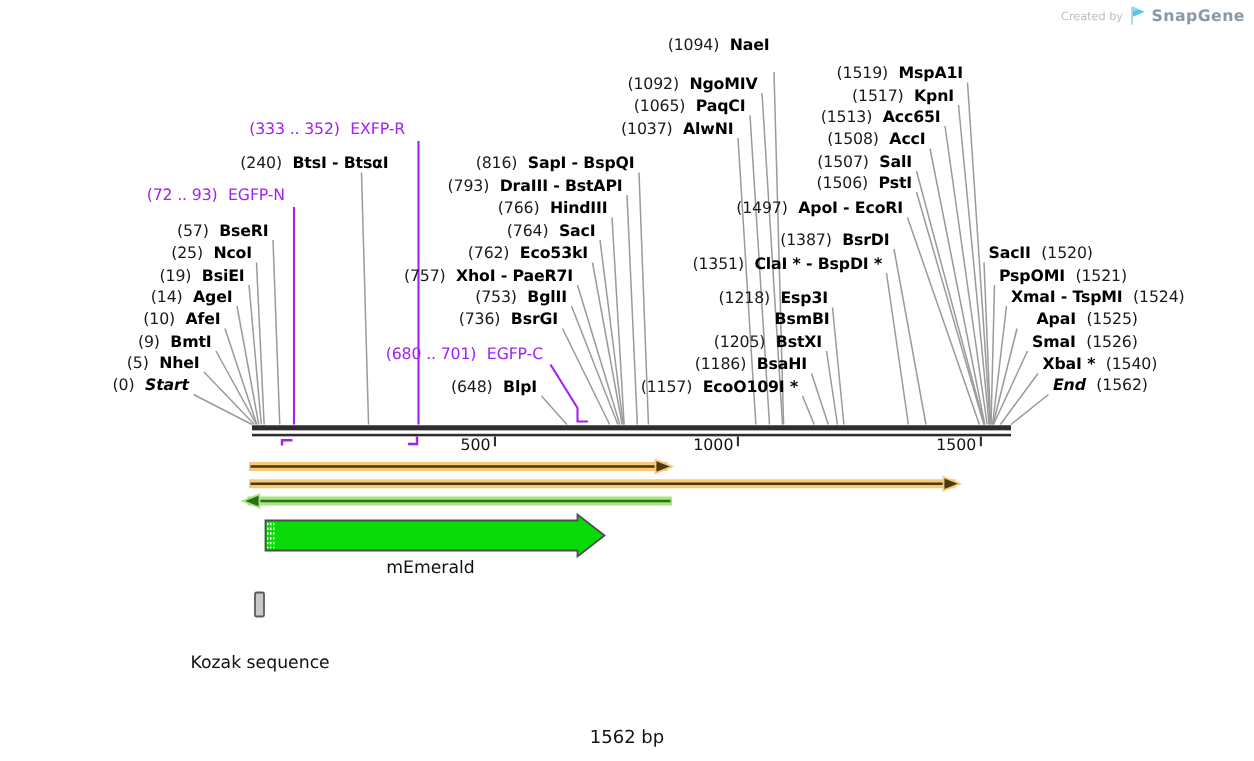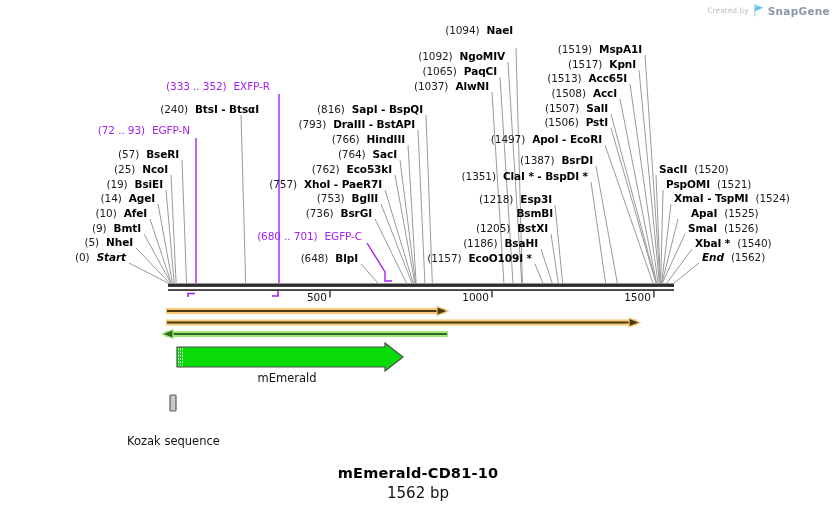--- a/index.html
+++ b/index.html
@@ -16,21 +16,21 @@
   .site-label span + span{margin-left:7px;}
   .site-label .num{font-weight:400;color:#1a1a1a;}
   .site-label .name{font-weight:700;}
   .site-label.terminus .name{font-style:italic;}
   .site-label.primer{color:#A321F2;}
   .site-label.primer span{font-weight:400;}
   .scale-num{position:absolute;font-size:10.5px;color:#111;height:12px;line-height:12px;white-space:nowrap;}
   .feature-label{position:absolute;left:187px;top:371px;width:200px;text-align:center;font-size:11.5px;color:#111;}
   .kozak-label{position:absolute;left:127px;top:418px;font-size:11.5px;color:#111;margin-top:16px;}
   .map-title{position:absolute;left:0;right:0;top:465px;text-align:center;font-size:14.5px;font-weight:700;color:#000;letter-spacing:0.2px;}
-  .map-subtitle{position:absolute;left:0;right:0;top:484px;text-align:center;font-size:15px;color:#111;}
+  .map-subtitle{position:absolute;left:0;right:0;top:484px;text-align:center;font-size:12px;color:#111;}
   .branding{position:absolute;top:4px;right:6px;display:flex;align-items:center;gap:4px;}
   .created-by{font-size:7.5px;color:#b8c0c8;}
   .brand-name{font-size:10.5px;color:#8a99a7;font-weight:600;letter-spacing:0.3px;}
 </style>
 </head>
 <body>
 
 <div class="canvas">
   <svg id="map-svg" width="836" height="507">
       <line x1="241" y1="115" x2="245.7" y2="283" stroke="#9a9a9a" stroke-width="1"></line>
@@ -148,21 +148,20 @@
       <div class="site-label" style="top: 237px; left: 695px;"><span class="name">XbaI *</span><span class="num">(1540)</span></div>
       <div class="site-label terminus" style="top: 251px; left: 702px;"><span class="name">End</span><span class="num">(1562)</span></div>
       <div class="site-label primer" style="top: 80px; right: 566px;"><span class="pnum">(333 .. 352)</span><span class="pname">EXFP-R</span></div>
       <div class="site-label primer" style="top: 124px; right: 646px;"><span class="pnum">(72 .. 93)</span><span class="pname">EGFP-N</span></div>
       <div class="site-label primer" style="top: 230px; right: 474px;"><span class="pnum">(680 .. 701)</span><span class="pname">EGFP-C</span></div>
     </div>
 
   <div class="feature-label">mEmerald</div>
   <div class="kozak-label">Kozak sequence</div>
 
-  <div class="map-title">mEmerald-CD81-10</div>
   <div class="map-subtitle">1562 bp</div>
 
   <div class="branding">
     <span class="created-by">Created by</span>
     <span style="display:inline-block;line-height:0;">
       <svg width="11" height="13" viewBox="0 0 11 13">
         <rect x="1" y="0.5" width="1.4" height="12" fill="#bcd7e6"></rect>
         <polygon points="2.2,0.5 10,3.8 2.2,7.2" fill="#56C2F0"></polygon>
         <polygon points="2.2,0.5 6.5,2.3 2.2,4" fill="#8ADAF8"></polygon>
       </svg>

